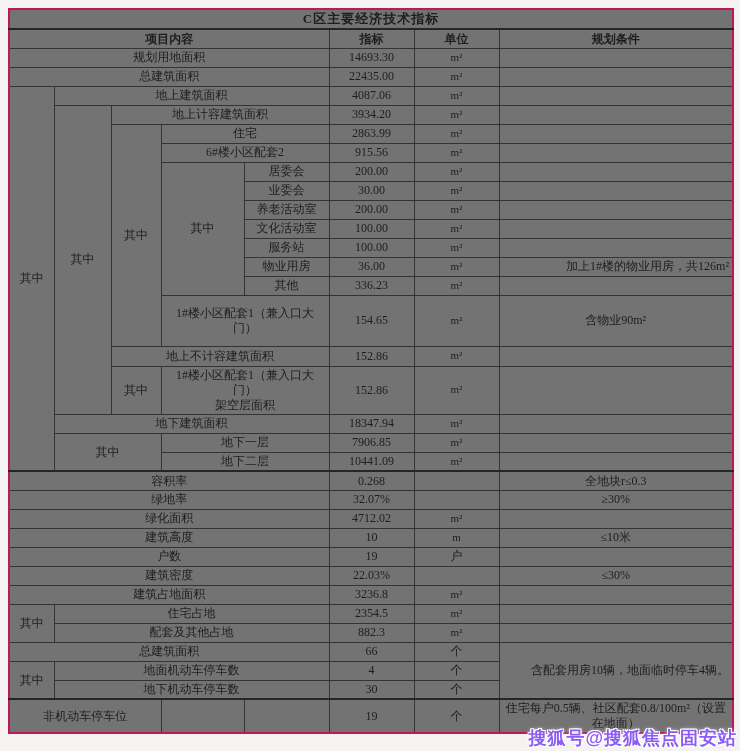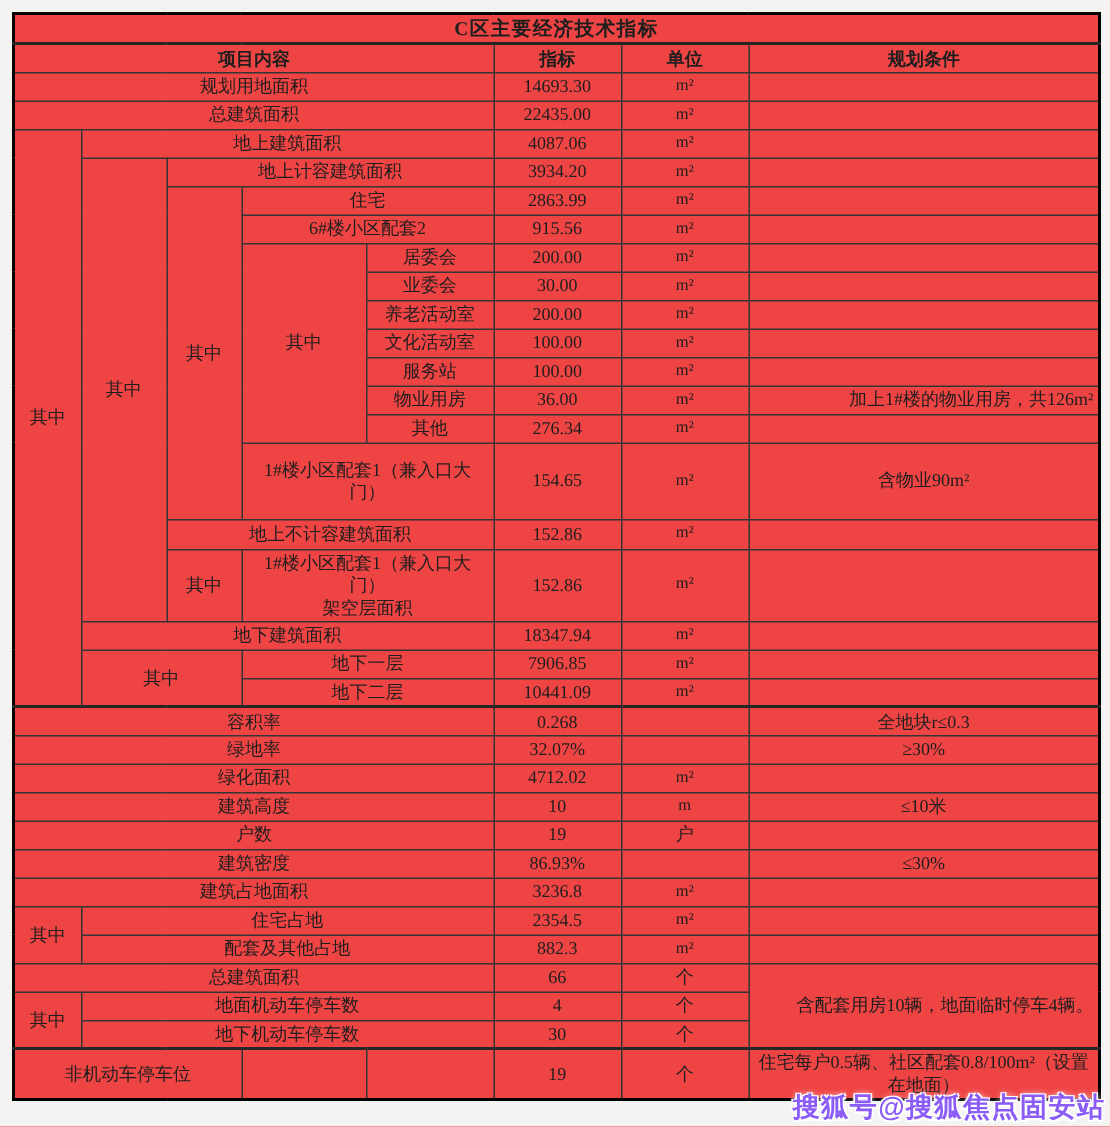--- a/index.html
+++ b/index.html
@@ -8,22 +8,22 @@
     background:#f4f3f1;
     font-family:"Liberation Serif", serif;
     position:relative;
     overflow:hidden;
   }
   table.tech{
     position:absolute;left:8px;top:8px;
     width:724px;
     border-collapse:collapse;
     table-layout:fixed;
-    background:#ef4444;
-    border:2px solid #000000;
+    background:#737373;
+    border:2px solid #be185d;
   }
   td{
     border:1px solid #343434;
     text-align:center;
     vertical-align:middle;
     padding:1px 3px;
     font-size:12px;
     line-height:1.25;
     color:#1e1e1e;
     overflow:hidden;
@@ -160,21 +160,21 @@
 
   <tr>
     <td>物业用房</td>
     <td>36.00</td>
     <td class="unit">m²</td>
     <td class="tl">加上1#楼的物业用房，共126m²</td>
   </tr>
 
   <tr>
     <td>其他</td>
-    <td>276.34</td>
+    <td>336.23</td>
     <td class="unit">m²</td>
     <td></td>
   </tr>
 
   <tr class="h51">
     <td colspan="2">1#楼小区配套1（兼入口大门）</td>
     <td>154.65</td>
     <td class="unit">m²</td>
     <td>含物业90m²</td>
   </tr>
@@ -249,21 +249,21 @@
 
   <tr>
     <td colspan="5">户数</td>
     <td>19</td>
     <td>户</td>
     <td></td>
   </tr>
 
   <tr>
     <td colspan="5">建筑密度</td>
-    <td>86.93%</td>
+    <td>22.03%</td>
     <td class="unit"></td>
     <td>≤30%</td>
   </tr>
 
   <tr>
     <td colspan="5">建筑占地面积</td>
     <td>3236.8</td>
     <td class="unit">m²</td>
     <td></td>
   </tr>

